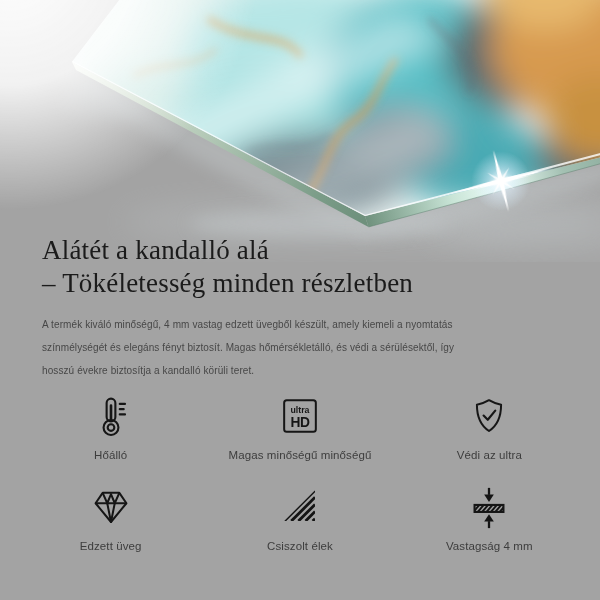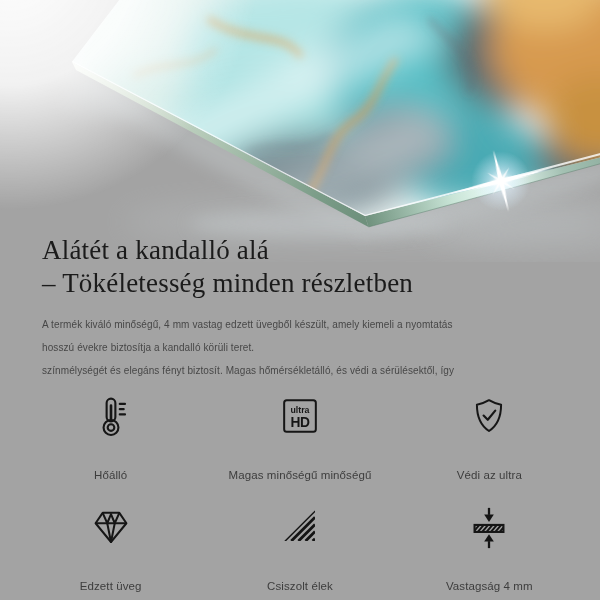--- a/index.html
+++ b/index.html
@@ -11,21 +11,21 @@
 
   .heading{position:absolute;left:42px;top:234px;margin:0;font-family:"Liberation Serif","DejaVu Serif",serif;font-weight:400;font-size:27px;line-height:33px;color:#1b1b1b;letter-spacing:.2px;}
   .heading span{display:block;}
 
   .desc{position:absolute;left:42px;top:313px;width:550px;color:#474747;font-size:10px;line-height:23px;letter-spacing:.1px;}
   .desc div{white-space:nowrap;}
 
   .features{position:absolute;left:16px;top:396px;width:568px;display:grid;grid-template-columns:1fr 1fr 1fr;grid-row-gap:26px;row-gap:26px;}
   .feature{display:flex;flex-direction:column;align-items:center;}
   .icon-box{height:50px;display:flex;align-items:flex-start;justify-content:center;}
-  .feature .label{margin-top:23px;font-size:11.5px;color:#3d3d3d;letter-spacing:.1px;text-align:left;}
+  .feature .label{margin-top:3px;font-size:11.5px;color:#3d3d3d;letter-spacing:.1px;text-align:left;}
   .ic{stroke:#161616;fill:none;stroke-width:2.4;}
 </style>
 </head>
 <body>
 
 <div class="stage">
 
   <div class="hero">
     <svg width="600" height="262" viewBox="0 0 600 262" xmlns="http://www.w3.org/2000/svg">
       <defs>
@@ -132,22 +132,22 @@
     </svg>
   </div>
 
   <h1 class="heading">
     <span>Alátét a kandalló alá</span>
     <span>– Tökéletesség minden részletben</span>
   </h1>
 
   <div class="desc">
     <div>A termék kiváló minőségű, 4 mm vastag edzett üvegből készült, amely kiemeli a nyomtatás</div>
+    <div>színmélységét és elegáns fényt biztosít. Magas hőmérsékletálló, és védi a sérülésektől, így</div>
     <div>hosszú évekre biztosítja a kandalló körüli teret.</div>
-    <div>színmélységét és elegáns fényt biztosít. Magas hőmérsékletálló, és védi a sérülésektől, így</div>
   </div>
 
   <div class="features">
 
     <div class="feature">
       <div class="icon-box">
         <svg width="42" height="42" viewBox="0 0 48 48">
           <g class="ic" stroke-linecap="round">
             <rect x="19" y="3" width="10" height="26" rx="5"></rect>
             <circle cx="24" cy="36" r="8.5"></circle>

